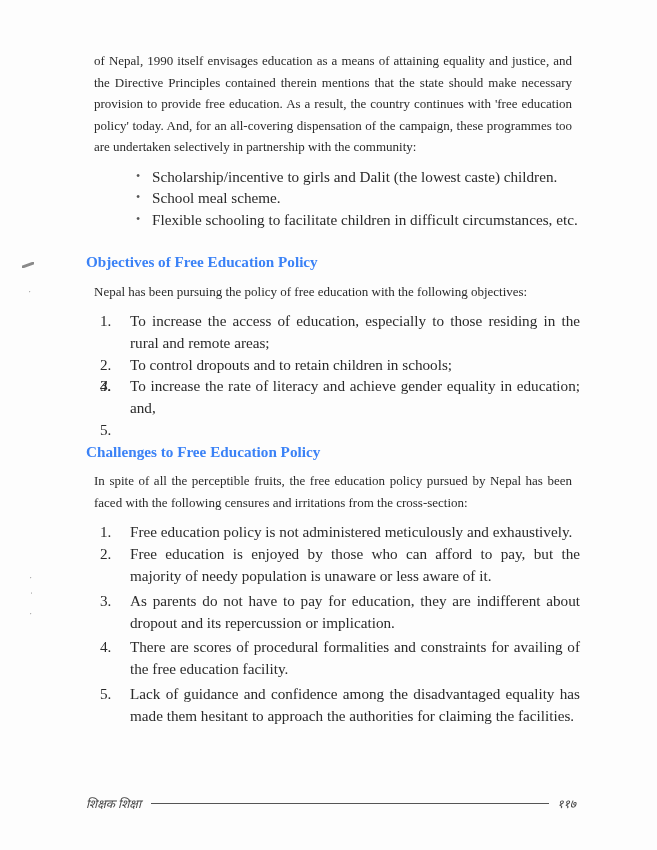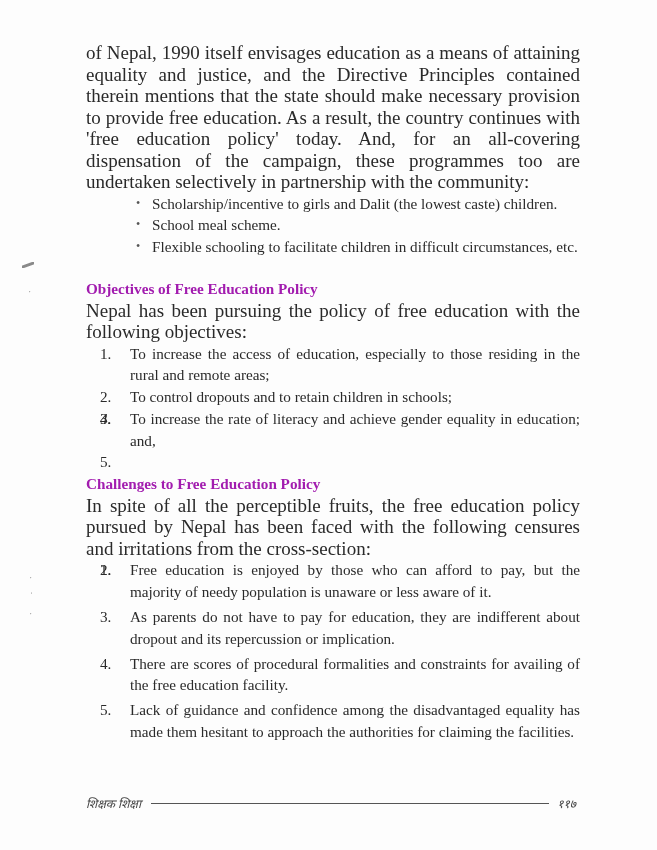--- a/index.html
+++ b/index.html
@@ -16,24 +16,24 @@
       color: #2a2a2a;
       background: #fdfdfd;
     }
     .page {
       position: absolute;
       left: 86px;
       top: 42px;
       width: 494px;
     }
     .para {
-      font-size: 19px;
+      font-size: 13px;
       line-height: 21.5px;
       text-align: justify;
-      margin: 0;
+      margin: 8px;
     }
     .bullets {
       list-style: none;
       margin: 0;
       padding: 0;
     }
     .bullets li {
       position: relative;
       padding-left: 66px;
       font-size: 15.2px;
@@ -44,21 +44,21 @@
       left: 50px;
       top: 0;
       font-size: 12px;
       color: #555;
     }
     .heading {
       font-weight: bold;
       font-size: 15.2px;
       line-height: 21.5px;
       margin: 0;
-      color: #a21caf;
+      color: #3b82f6;
     }
     .section-gap {
       height: 20px;
     }
     .numbered {
       list-style: none;
       margin: 0;
       padding: 0;
     }
     .numbered li {
@@ -162,20 +162,21 @@
   </ol>
 
   <div class="section-gap" style="height:22px;"></div>
 
   <h2 class="heading">Challenges to Free Education Policy</h2>
   <p class="para">In spite of all the perceptible fruits, the free education policy pursued by Nepal has been faced with the following censures and irritations from the cross-section:</p>
 
   <ol class="numbered">
     <li>
       <span class="num">1.</span>
+      <span>Free education policy is not administered meticulously and exhaustively.</span>
     </li>
     <li>
       <span class="num">2.</span>
       <span>Free education is enjoyed by those who can afford to pay, but the majority of needy population is unaware or less aware of it.</span>
     </li>
     <li style="margin-top:3px;">
       <span class="num">3.</span>
       <span>As parents do not have to pay for education, they are indifferent about dropout and its repercussion or implication.</span>
     </li>
     <li style="margin-top:3px;">

